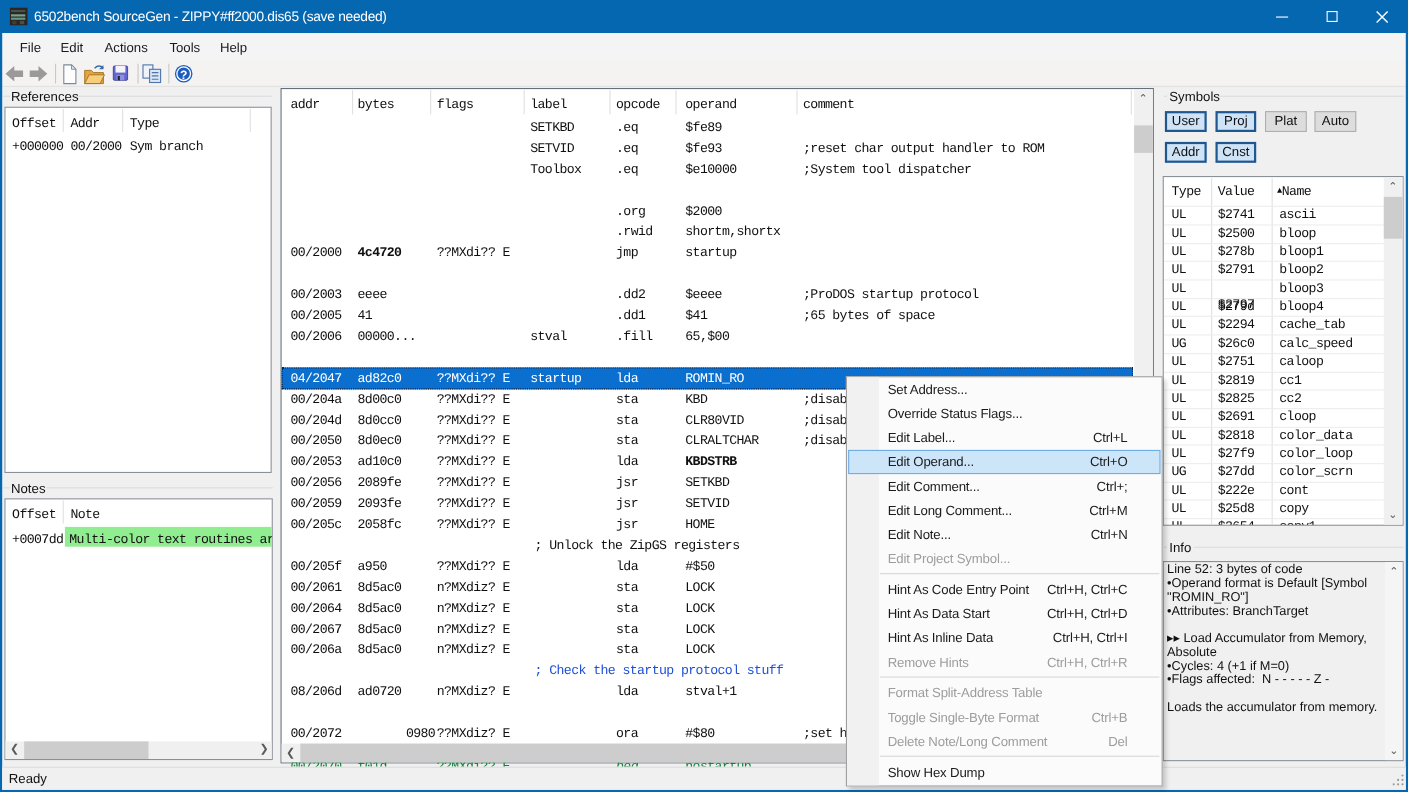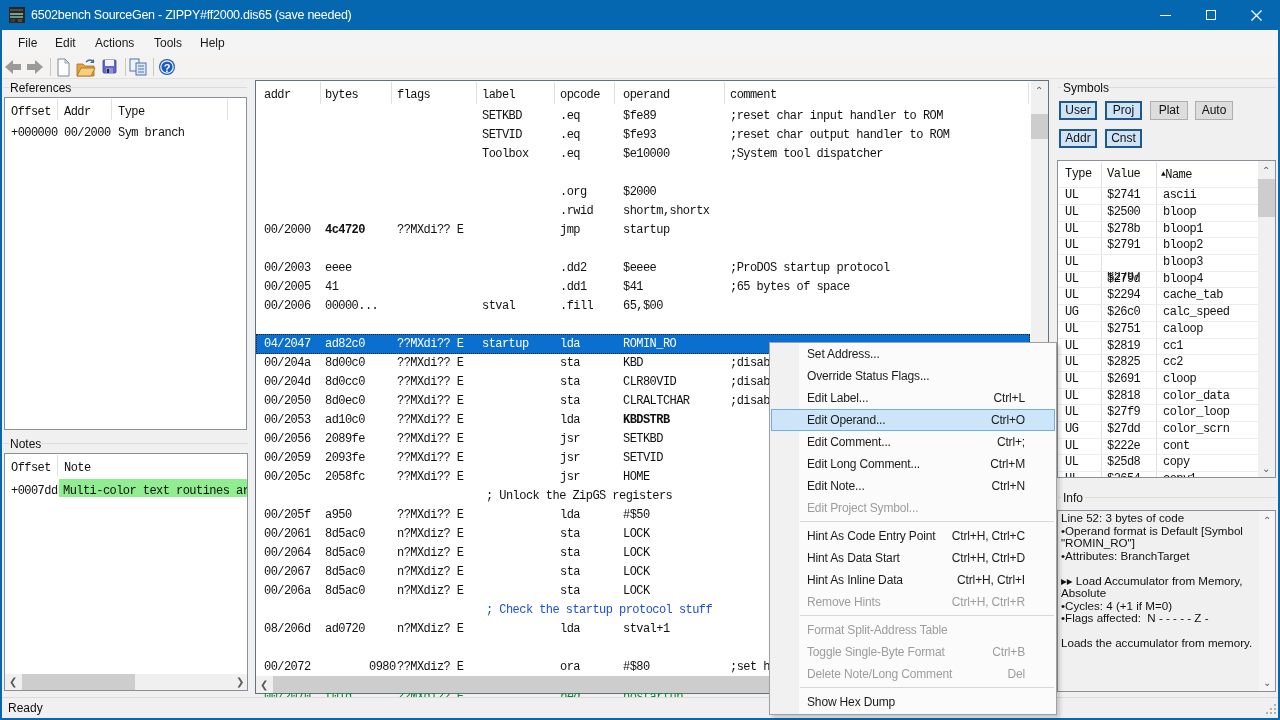--- a/index.html
+++ b/index.html
@@ -118,21 +118,21 @@
 <div class="abs mono" style="left:623px;top:84.5px;line-height:20px;">operand</div>
 <div class="abs mono" style="left:730px;top:84.5px;line-height:20px;">comment</div>
 <div class="colsep" style="left:320px;top:82px;height:22px;"></div>
 <div class="colsep" style="left:391px;top:82px;height:22px;"></div>
 <div class="colsep" style="left:476px;top:82px;height:22px;"></div>
 <div class="colsep" style="left:554px;top:82px;height:22px;"></div>
 <div class="colsep" style="left:614px;top:82px;height:22px;"></div>
 <div class="colsep" style="left:724px;top:82px;height:22px;"></div>
 <div class="colsep" style="left:1028px;top:82px;height:22px;"></div>
 <div class="abs" style="left:256px;top:334px;width:774px;height:20px;background:#0b6fd0;border:1px dotted #10233c;"></div>
-<div class="rowline mono" style="top:106.5px;color:#101010;"><span class="abs" style="left:482px;">SETKBD</span><span class="abs" style="left:560px;">.eq</span><span class="abs" style="left:623px;">$fe89</span><span class="abs" style="left:730px;">;reset char input handler to ROM</span></div>
+<div class="rowline mono" style="top:106.5px;color:#101010;"><span class="abs" style="left:482px;">SETKBD</span><span class="abs" style="left:560px;">.eq</span><span class="abs" style="left:623px;">$fe89</span></div>
 <div class="rowline mono" style="top:125.5px;color:#101010;"><span class="abs" style="left:482px;">SETVID</span><span class="abs" style="left:560px;">.eq</span><span class="abs" style="left:623px;">$fe93</span><span class="abs" style="left:730px;">;reset char output handler to ROM</span></div>
 <div class="rowline mono" style="top:144.5px;color:#101010;"><span class="abs" style="left:482px;">Toolbox</span><span class="abs" style="left:560px;">.eq</span><span class="abs" style="left:623px;">$e10000</span><span class="abs" style="left:730px;">;System tool dispatcher</span></div>
 <div class="rowline mono" style="top:182.5px;color:#101010;"><span class="abs" style="left:560px;">.org</span><span class="abs" style="left:623px;">$2000</span></div>
 <div class="rowline mono" style="top:201.5px;color:#101010;"><span class="abs" style="left:560px;">.rwid</span><span class="abs" style="left:623px;">shortm,shortx</span></div>
 <div class="rowline mono" style="top:220.5px;color:#101010;"><span class="abs" style="left:264px;">00/2000</span><span class="abs" style="left:325px;font-weight:bold;">4c4720</span><span class="abs" style="left:397px;">??MXdi?? E</span><span class="abs" style="left:560px;">jmp</span><span class="abs" style="left:623px;">startup</span></div>
 <div class="rowline mono" style="top:258.5px;color:#101010;"><span class="abs" style="left:264px;">00/2003</span><span class="abs" style="left:325px;">eeee</span><span class="abs" style="left:560px;">.dd2</span><span class="abs" style="left:623px;">$eeee</span><span class="abs" style="left:730px;">;ProDOS startup protocol</span></div>
 <div class="rowline mono" style="top:277.5px;color:#101010;"><span class="abs" style="left:264px;">00/2005</span><span class="abs" style="left:325px;">41</span><span class="abs" style="left:560px;">.dd1</span><span class="abs" style="left:623px;">$41</span><span class="abs" style="left:730px;">;65 bytes of space</span></div>
 <div class="rowline mono" style="top:296.5px;color:#101010;font-family:Liberation Mono, monospace;"><span class="abs" style="left:264px;">00/2006</span><span class="abs" style="left:325px;">00000...</span><span class="abs" style="left:482px;">stval</span><span class="abs" style="left:560px;">.fill</span><span class="abs" style="left:623px;">65,$00</span></div>
 <div class="rowline mono" style="top:334.5px;color:#fff;"><span class="abs" style="left:264px;">04/2047</span><span class="abs" style="left:325px;">ad82c0</span><span class="abs" style="left:397px;">??MXdi?? E</span><span class="abs" style="left:482px;">startup</span><span class="abs" style="left:560px;">lda</span><span class="abs" style="left:623px;">ROMIN_RO</span></div>
 <div class="rowline mono" style="top:353.5px;color:#101010;"><span class="abs" style="left:264px;">00/204a</span><span class="abs" style="left:325px;">8d00c0</span><span class="abs" style="left:397px;">??MXdi?? E</span><span class="abs" style="left:560px;">sta</span><span class="abs" style="left:623px;">KBD</span><span class="abs" style="left:730px;">;disable keyboard</span></div>

